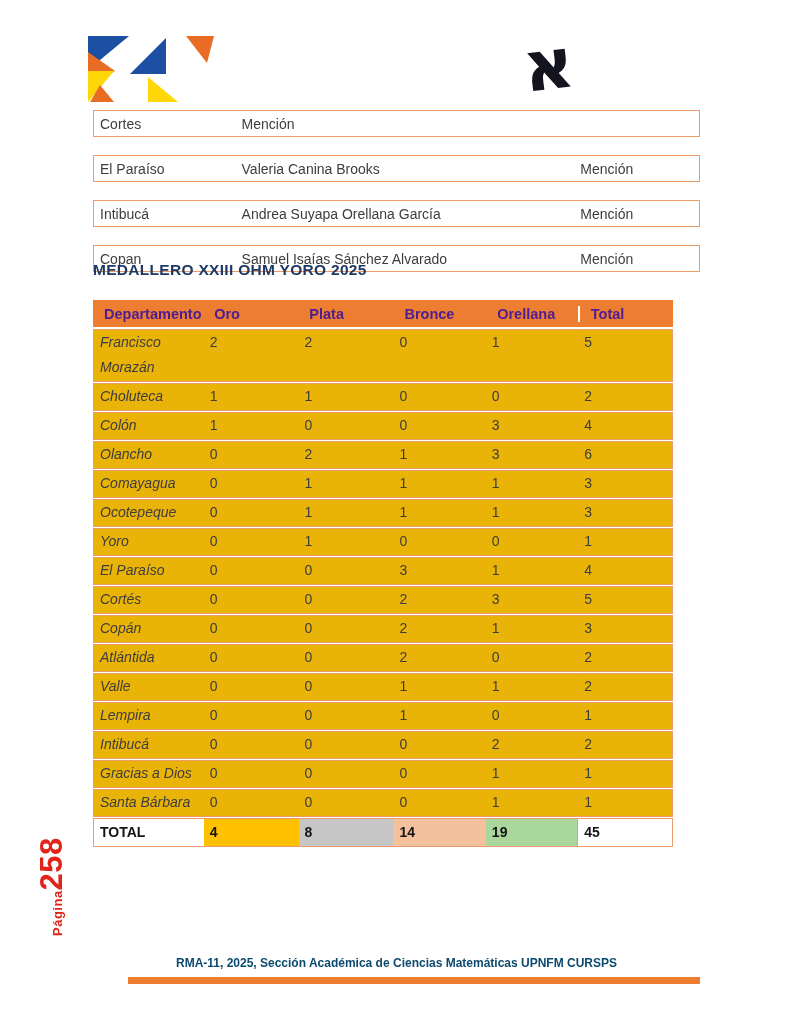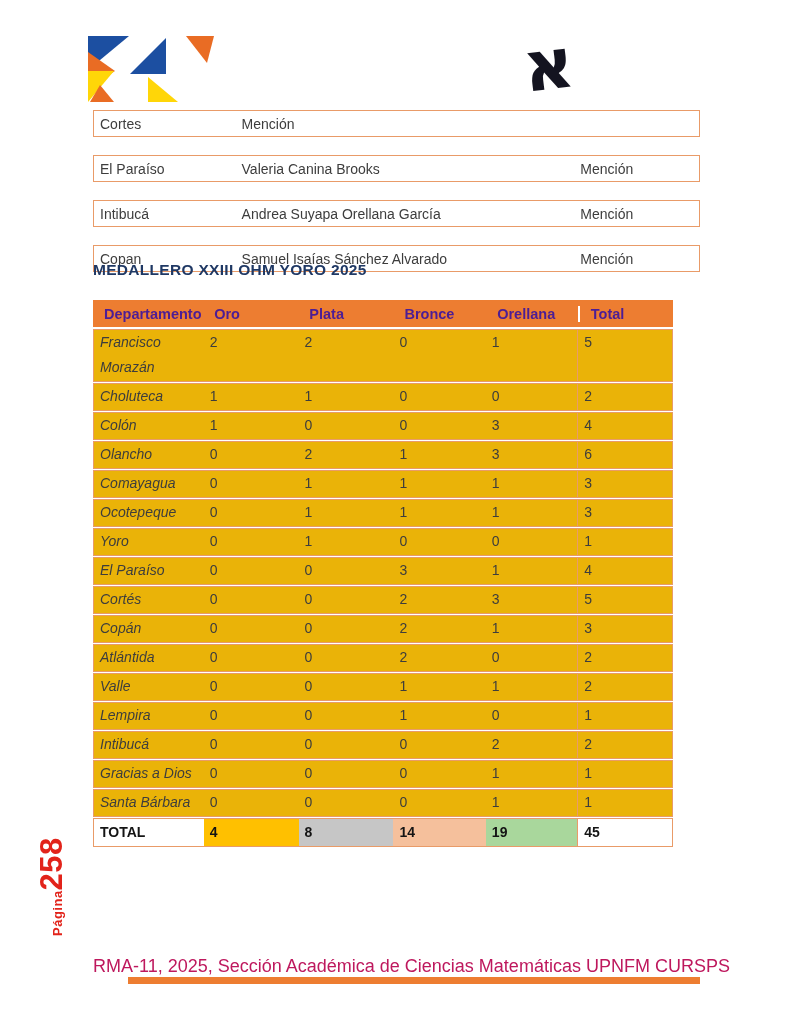--- a/index.html
+++ b/index.html
@@ -52,21 +52,21 @@
 
   
   .pagenum{position:absolute;left:34px;top:936px;width:118px;height:40px;
            transform:rotate(-90deg);transform-origin:left top;
            color:#E2231A;white-space:nowrap;}
   .pagenum .pn-word{font-size:13px;font-weight:bold;letter-spacing:.5px;}
   .pagenum .pn-num{font-size:31px;font-weight:bold;letter-spacing:.5px;}
 
   
   .footer-text{position:absolute;left:93px;top:956px;width:607px;text-align:center;
-               font-size:18px;font-weight:normal;color:#be185d;white-space:nowrap;}
+               font-size:12px;font-weight:bold;color:#0c4a6e;white-space:nowrap;}
   .footer-bar{position:absolute;left:128px;top:977px;width:572px;height:7px;background:#ED7D31;}
 </style>
 </head>
 <body>
 
 <div class="page">
 
   <svg class="logo-left" viewBox="0 0 132 66">
     <polygon points="0,0 41,0 0,34" fill="#1C4FA1"></polygon>
     <polygon points="42,38 78,38 78,2" fill="#1C4FA1"></polygon>

